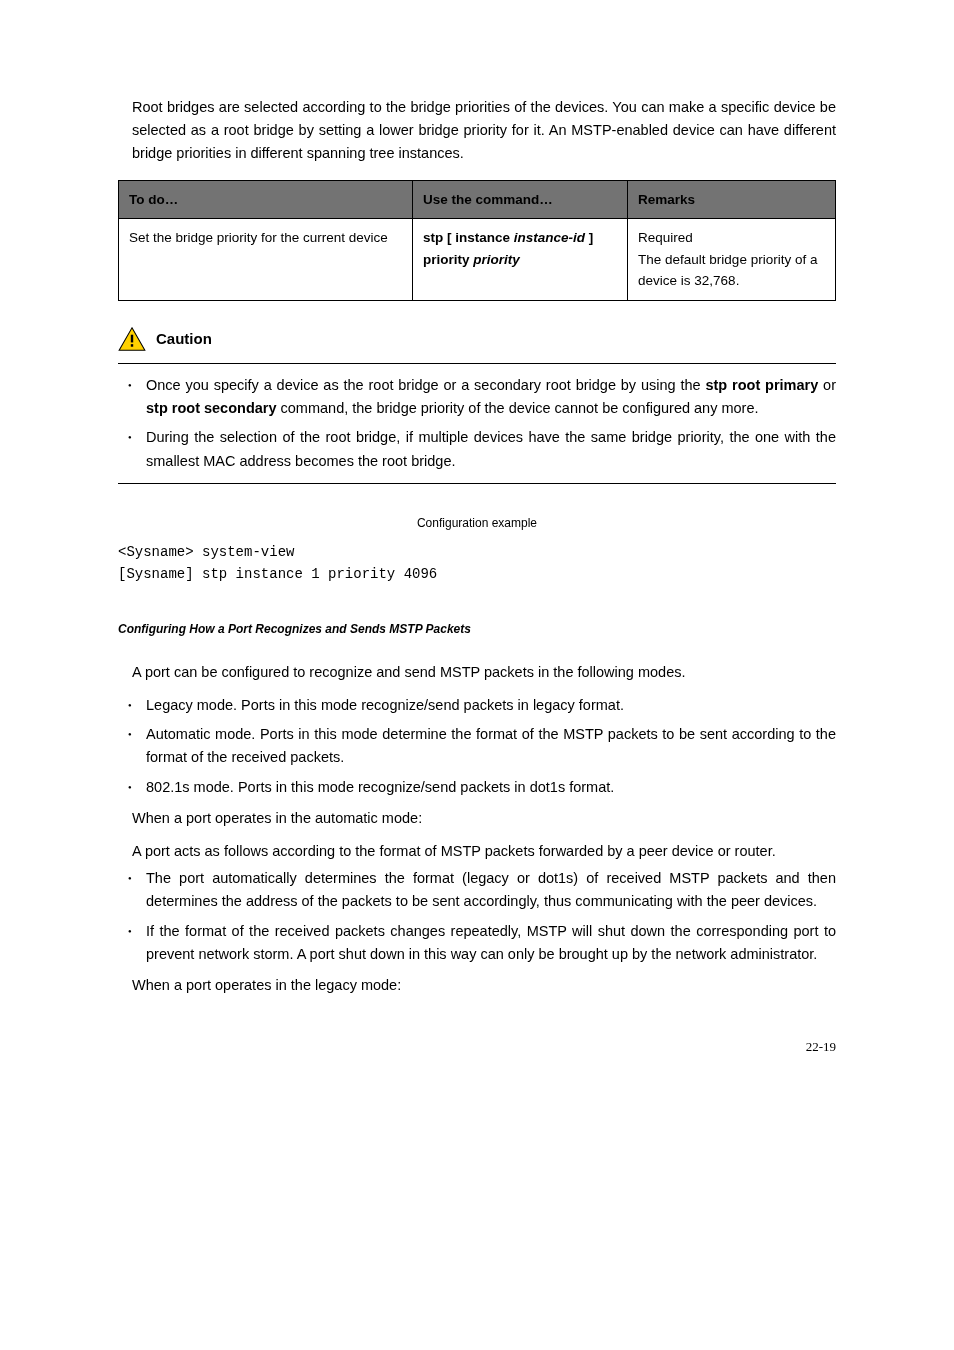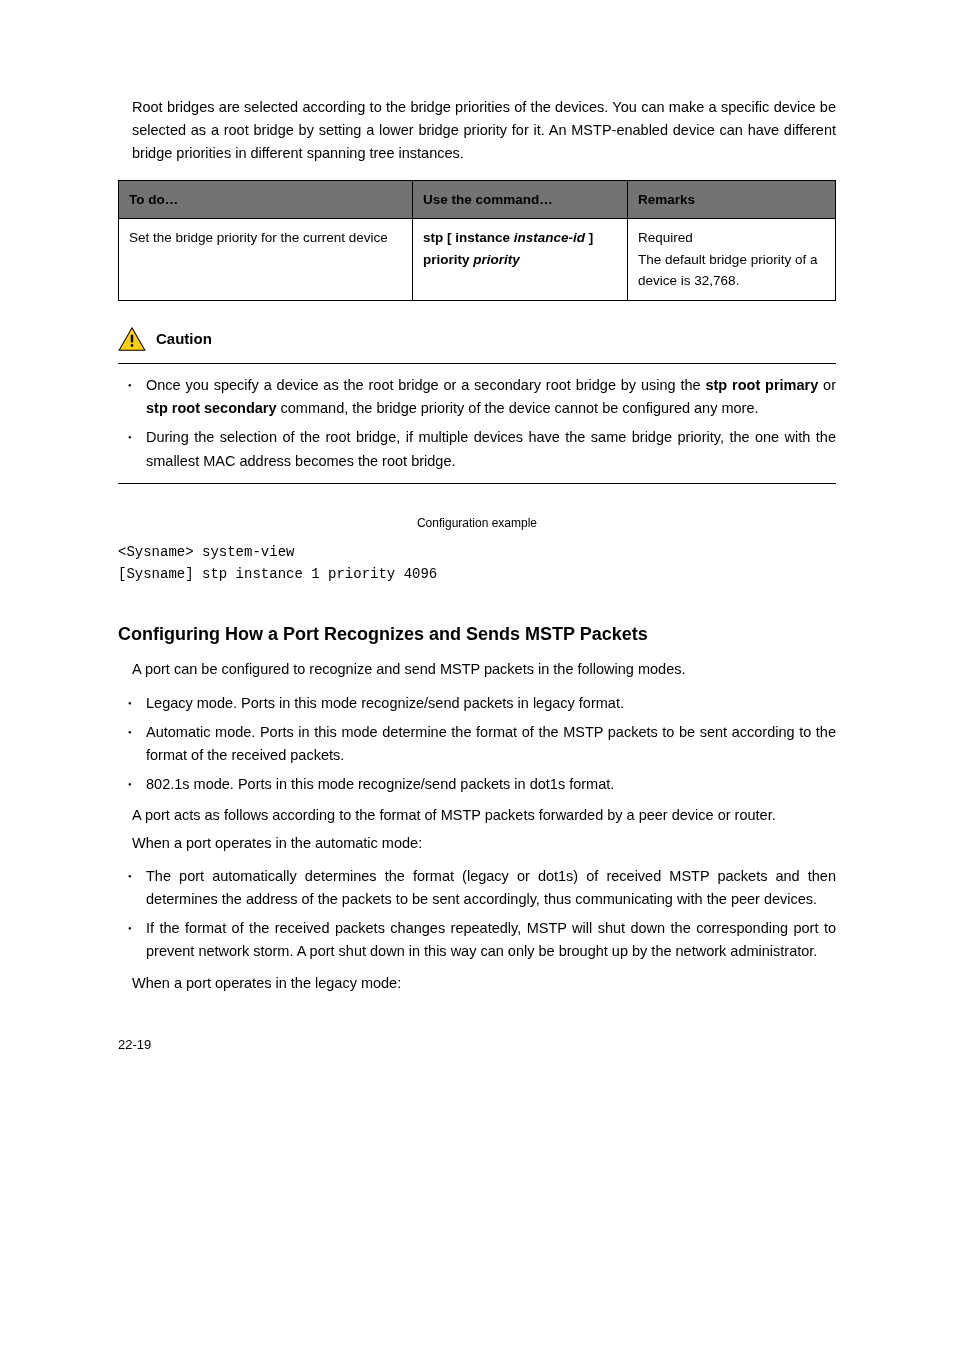--- a/index.html
+++ b/index.html
@@ -15,24 +15,24 @@
   .callout { margin: 26px 0 10px 0; }
   .callout-head { display: flex; align-items: center; gap: 10px; margin-bottom: 12px; }
   .ico-tri { width: 28px; height: 24px; }
   .callout-title { font-weight: bold; font-size: 15px; }
   .callout-rule { border: 0; border-top: 1.5px solid #000; margin-top: 2px; margin-bottom: 10px; }
   .callout-rule-bottom { border: 0; border-top: 1px solid #000; margin-top: 10px; }
   ul.bul { list-style: none; padding-left: 28px; margin: 0 0 8px 0; }
   ul.bul > li { position: relative; margin-bottom: 6px; text-align: justify; }
   ul.bul > li::before { content: "\25CF"; font-size: 6px; position: absolute; left: -18px; top: 7px; }
   .h3 { font-size: 12px; font-weight: normal; margin: 30px 0 8px 0; text-align: center; }
-  .h2 { font-size: 18px; font-weight: bold; margin: 34px 0 10px 0; }
+  .h2 { font-size: 12px; font-weight: bold; margin: 34px 0 22px 0; font-style: italic; }
   .mono-cmd { font-weight: bold; }
   .pre-block { font-family: "Courier New", monospace; font-size: 14px; white-space: pre; margin: 4px 0 18px 0; }
-  .page-no { text-align: left; font-size: 13px; margin-top: 40px; }
+  .page-no { text-align: right; font-size: 13px; margin-top: 40px; font-family: Liberation Serif, serif; }
   .para-follow { margin-bottom: 10px; }
 </style>
 </head>
 <body>
 
 <div class="page">
 
   <p>Root bridges are selected according to the bridge priorities of the devices. You can make a specific device be selected as a root bridge by setting a lower bridge priority for it. An MSTP-enabled device can have different bridge priorities in different spanning tree instances.</p>
 
 
@@ -83,22 +83,22 @@
 
   <div class="h2">Configuring How a Port Recognizes and Sends MSTP Packets</div>
 
   <p class="para-follow">A port can be configured to recognize and send MSTP packets in the following modes.</p>
   <ul class="bul">
     <li>Legacy mode. Ports in this mode recognize/send packets in legacy format.</li>
     <li>Automatic mode. Ports in this mode determine the format of the MSTP packets to be sent according to the format of the received packets.</li>
     <li>802.1s mode. Ports in this mode recognize/send packets in dot1s format.</li>
   </ul>
 
+  <p class="para-follow">When a port operates in the automatic mode:</p>
   <p class="para-follow" style="margin-bottom:4px;">A port acts as follows according to the format of MSTP packets forwarded by a peer device or router.</p>
-  <p class="para-follow">When a port operates in the automatic mode:</p>
   <ul class="bul">
     <li>The port automatically determines the format (legacy or dot1s) of received MSTP packets and then determines the address of the packets to be sent accordingly, thus communicating with the peer devices.</li>
     <li>If the format of the received packets changes repeatedly, MSTP will shut down the corresponding port to prevent network storm. A port shut down in this way can only be brought up by the network administrator.</li>
   </ul>
 
   <p>When a port operates in the legacy mode:</p>
 
   <div class="page-no">22-19</div>
 </div>
 

